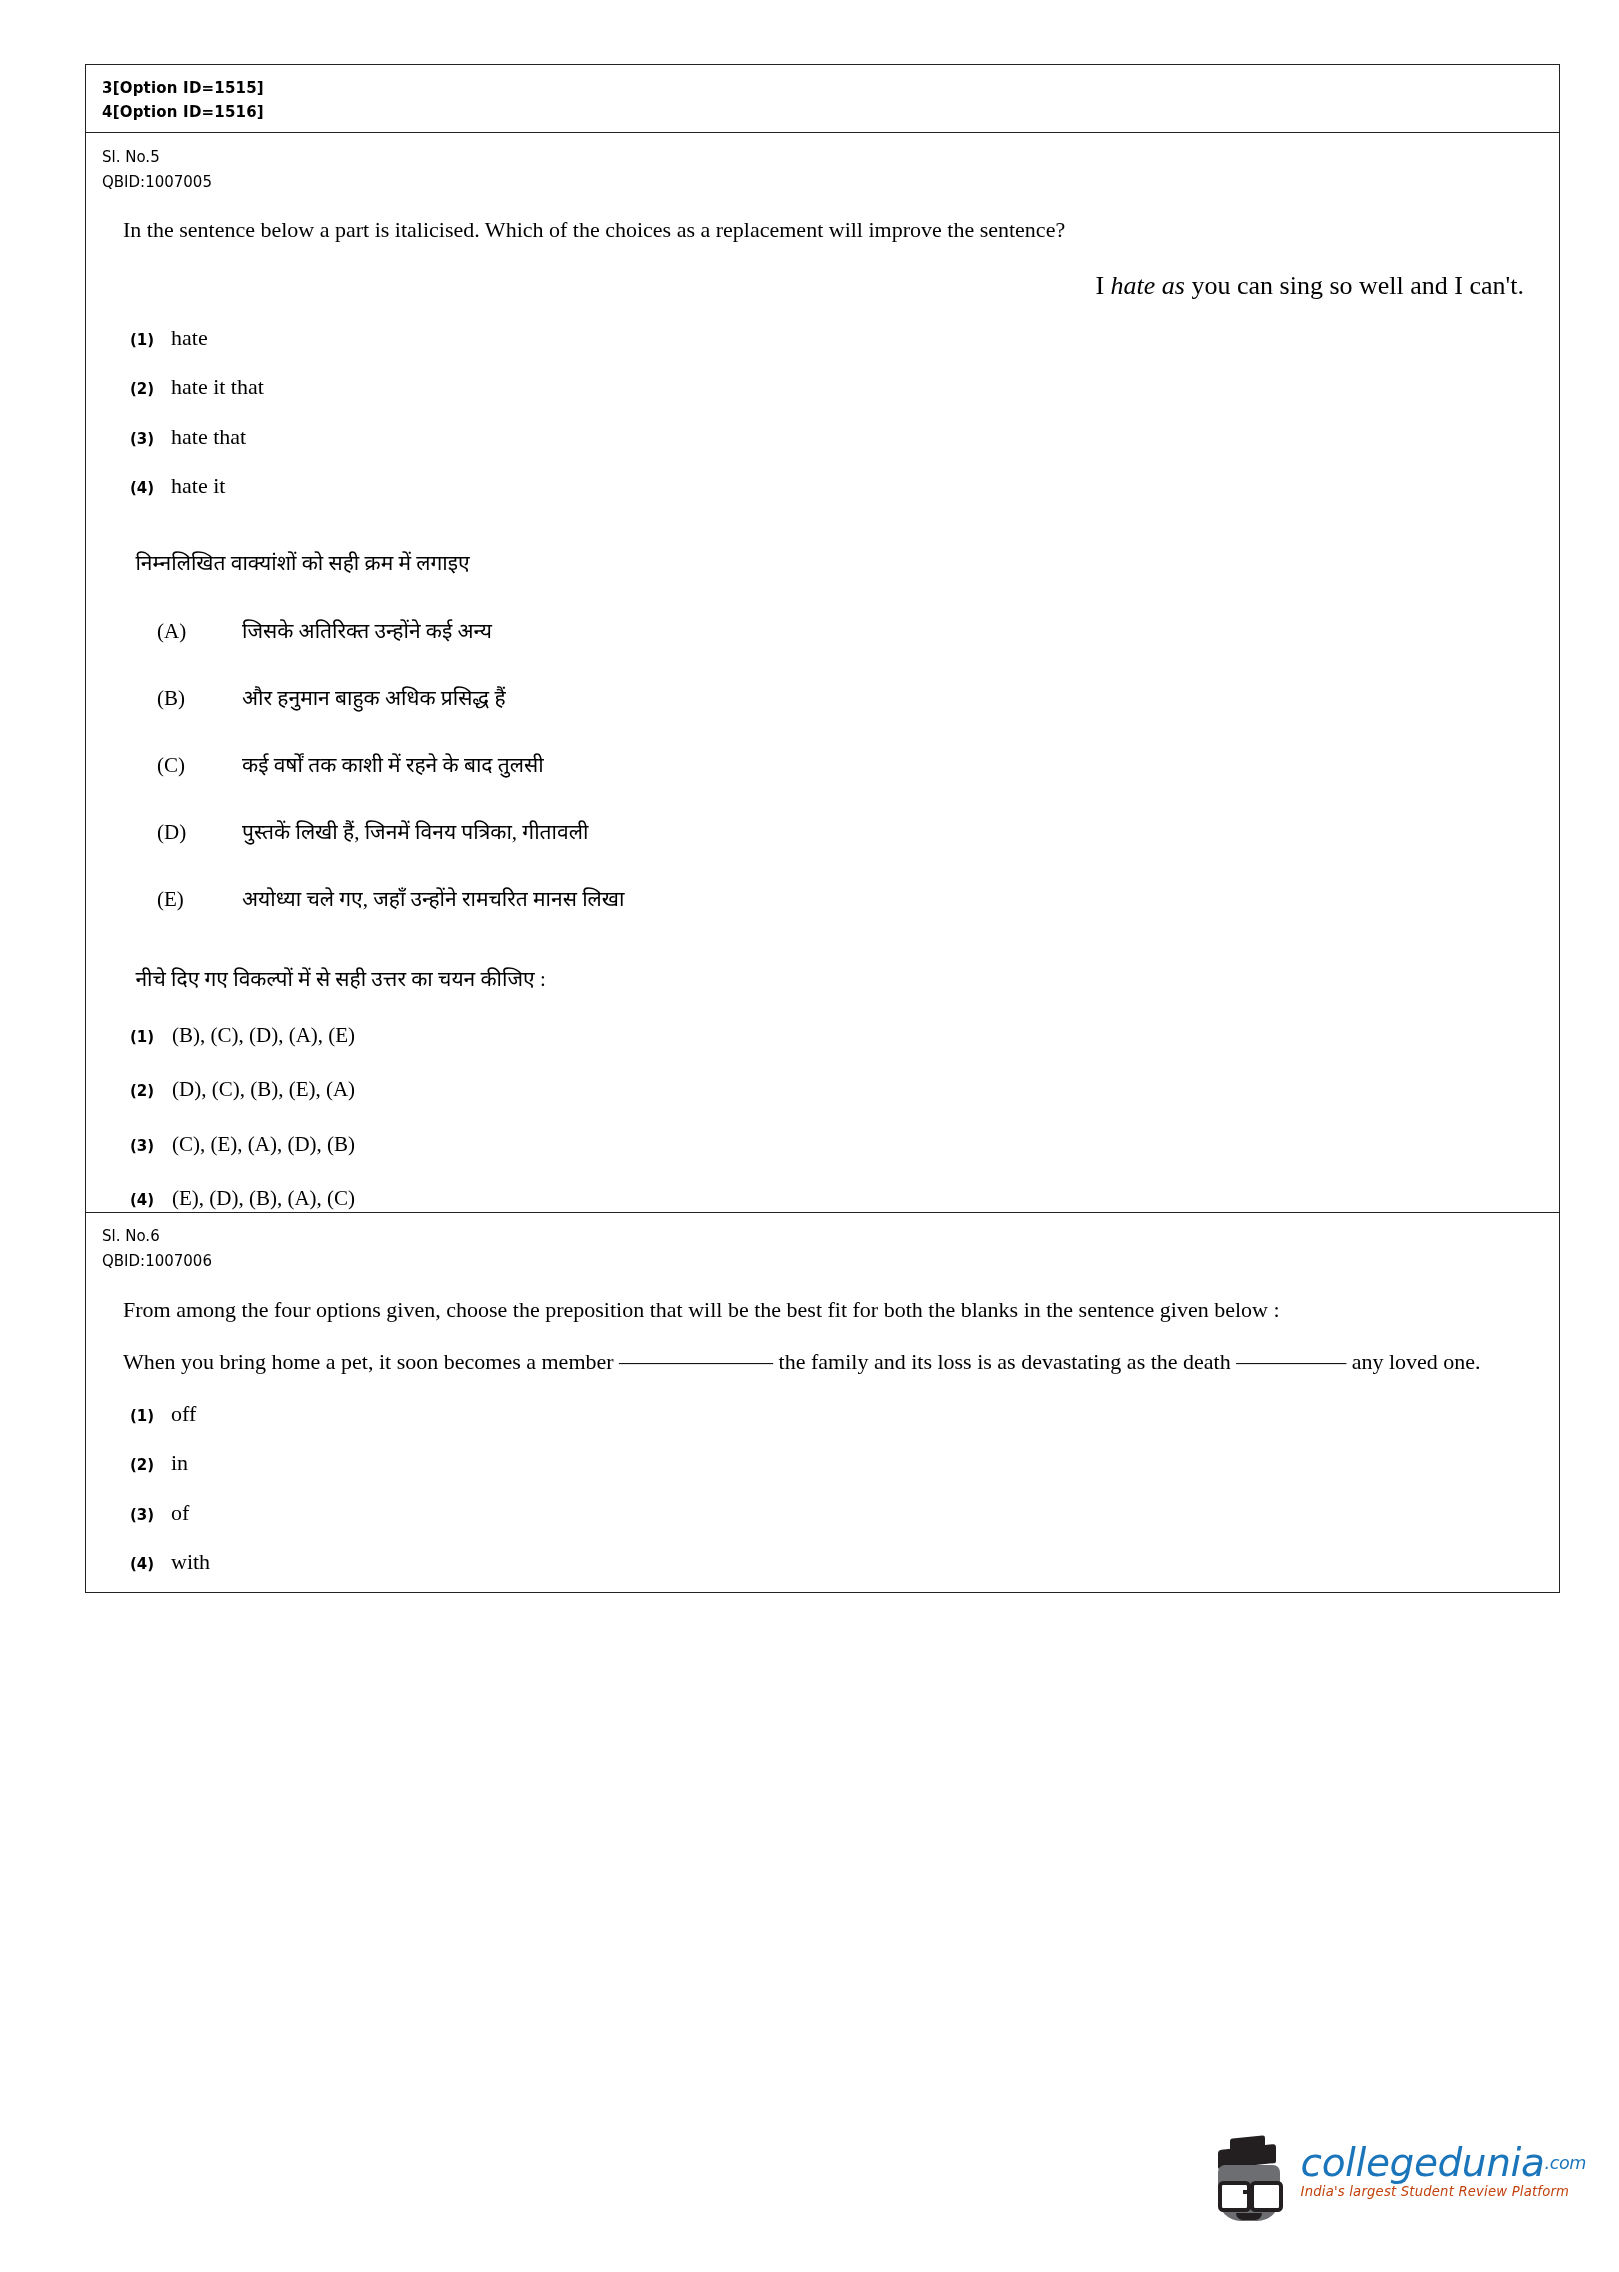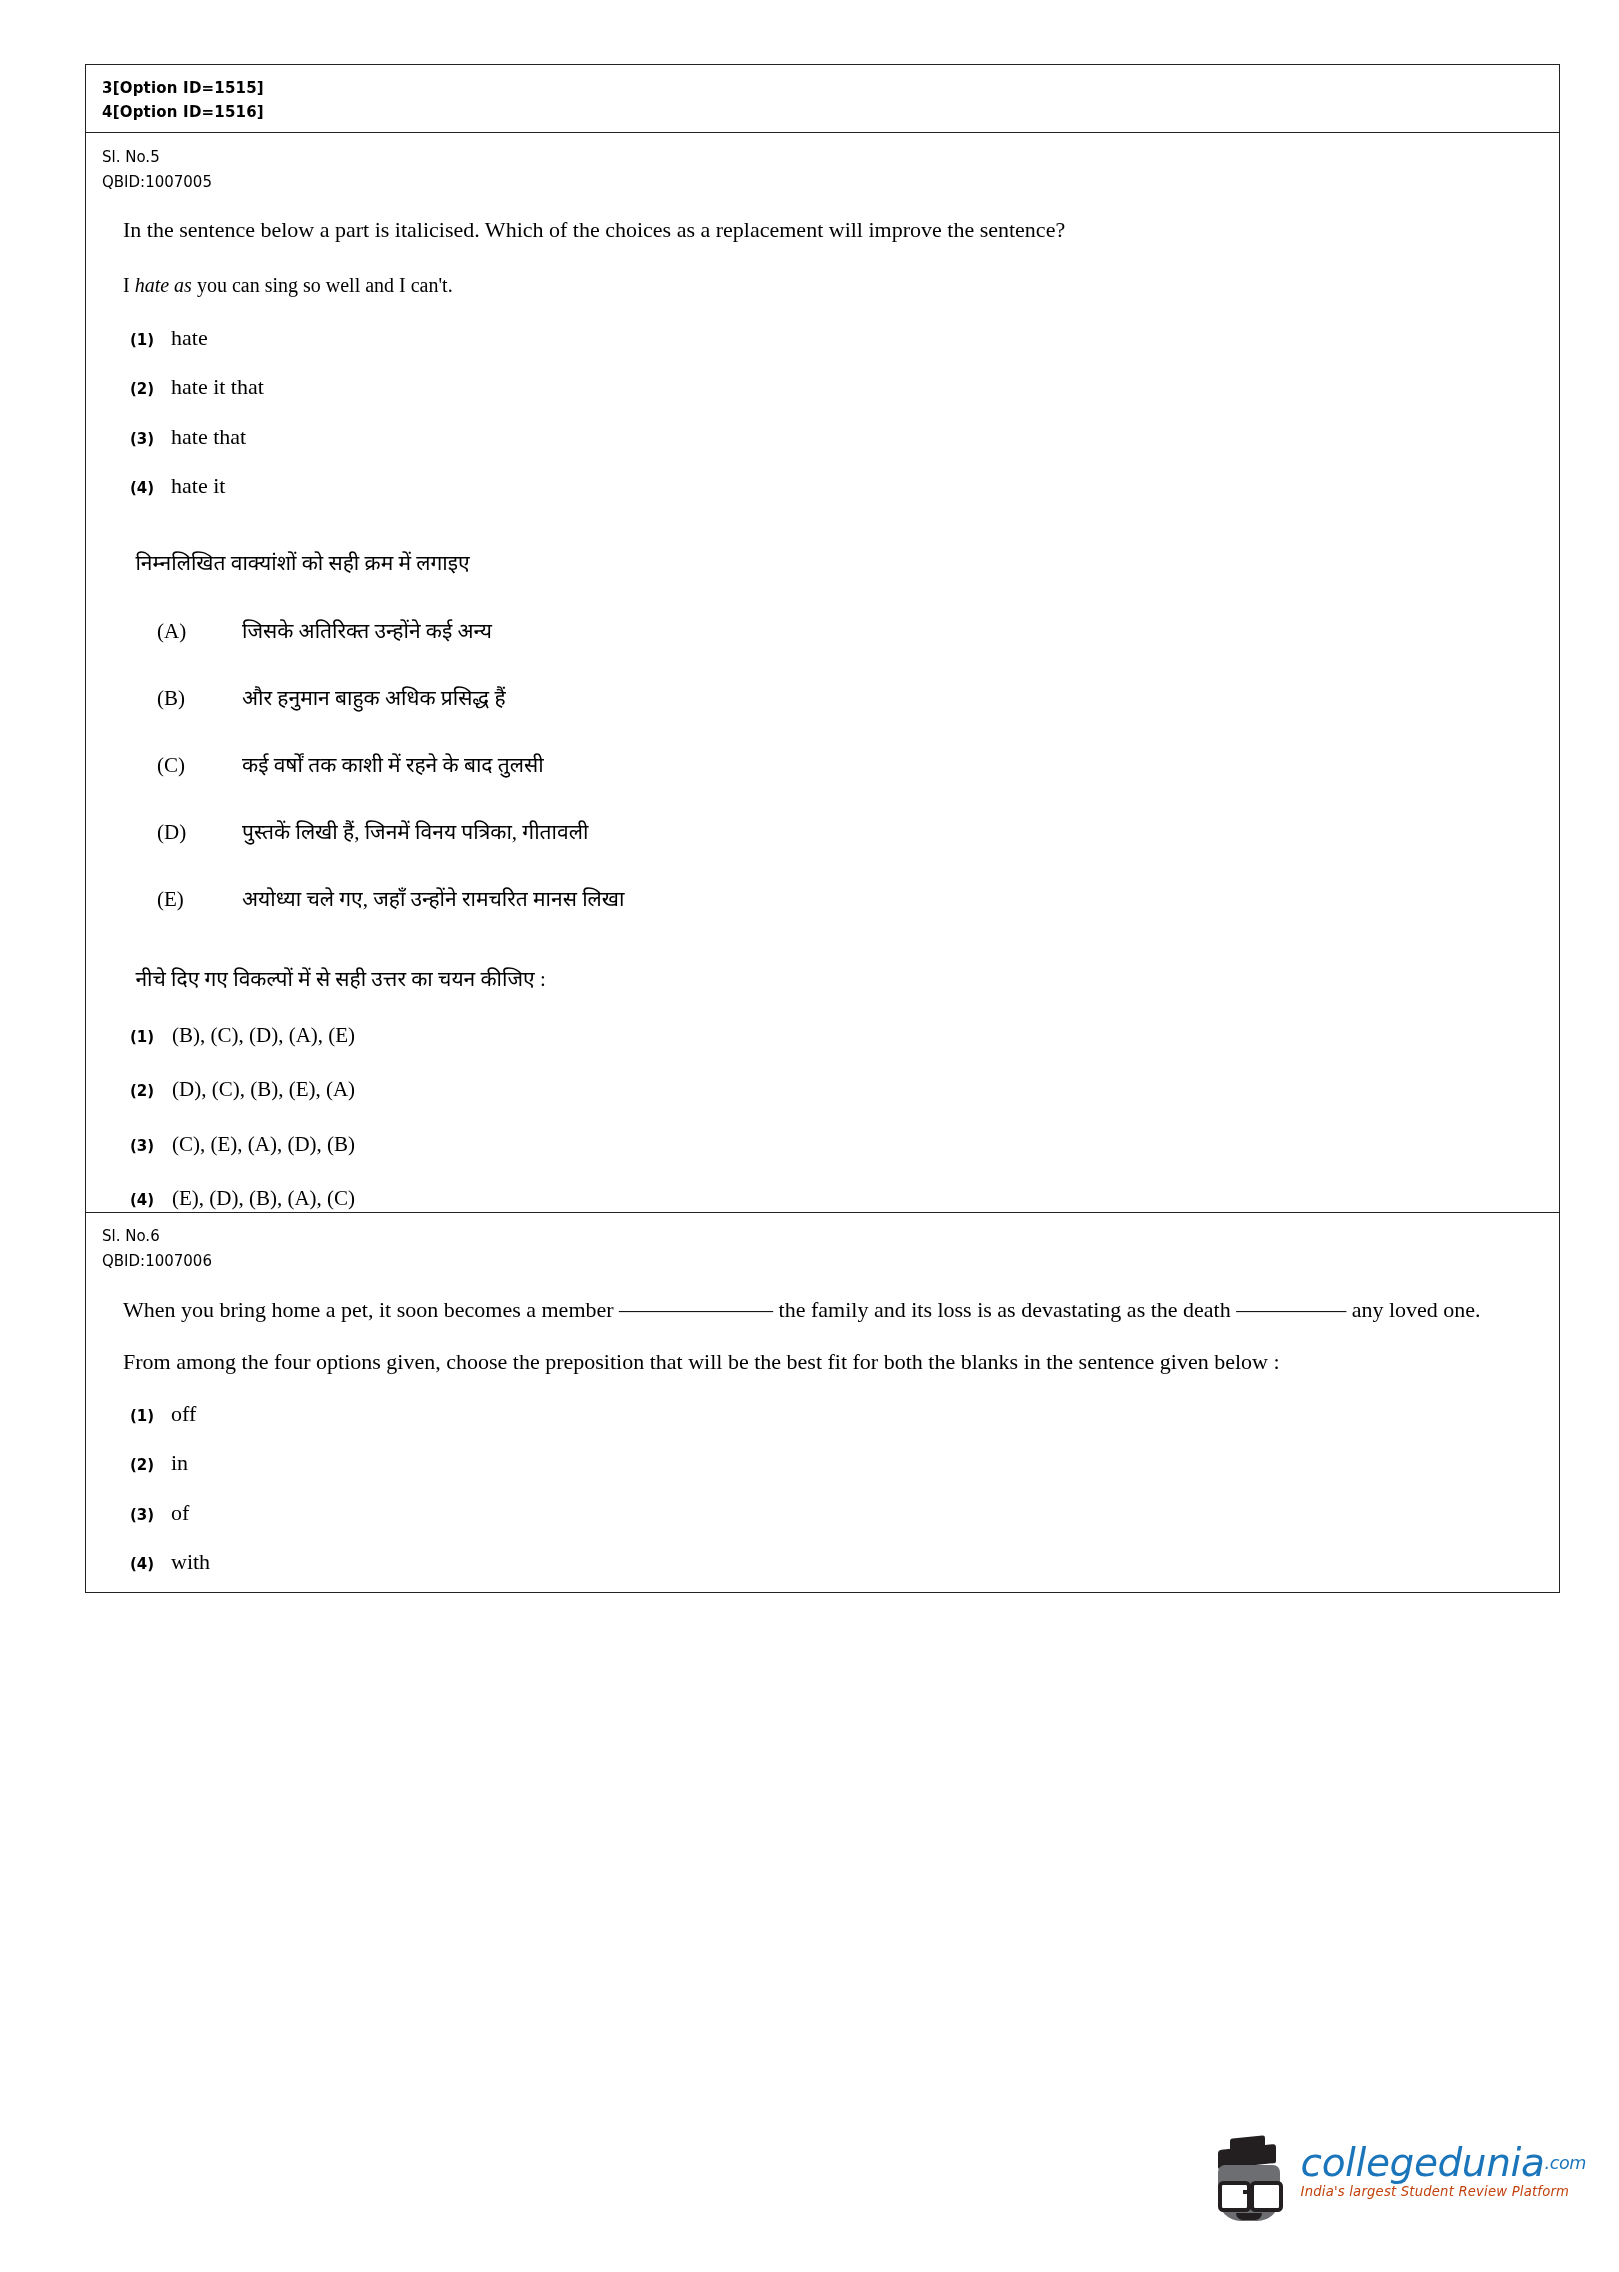--- a/index.html
+++ b/index.html
@@ -59,23 +59,24 @@
     padding: 0 35px 0 37px;
   }
   .stem {
     font-size: 22px;
     line-height: 33px;
     margin: 19.4px 0 0 0;
     text-align: justify;
     padding-right: 17.6px;
   }
   .stem2 {
-    font-size: 20px;
+    font-size: 26px;
     line-height: 33px;
     margin: 23px 0 0 0;
+    text-align: right;
   }
   .stem2 i { font-style: italic; }
   .optrow {
     display: flex;
     align-items: baseline;
     margin-top: 23px;
   }
   .optnum {
     font-family: "DejaVu Sans", sans-serif;
     font-weight: bold;
@@ -318,22 +319,22 @@
         </div>
       </div>
 
     </div>
 
     <div class="qblock last">
       <div class="qhead">Sl. No.6</div>
       <div class="qhead">QBID:1007006</div>
 
       <div class="qbody">
+        <div class="stem">From among the four options given, choose the preposition that will be the best fit for both the blanks in the sentence given below :</div>
         <div class="stem">When you bring home a pet, it soon becomes a member ——————— the family and its loss is as devastating as the death ————— any loved one.</div>
-        <div class="stem">From among the four options given, choose the preposition that will be the best fit for both the blanks in the sentence given below :</div>
 
         <div class="optrow">
           <div class="optnum">(1)</div>
           <div class="opttext">off</div>
         </div>
         <div class="optrow">
           <div class="optnum">(2)</div>
           <div class="opttext">in</div>
         </div>
         <div class="optrow">

